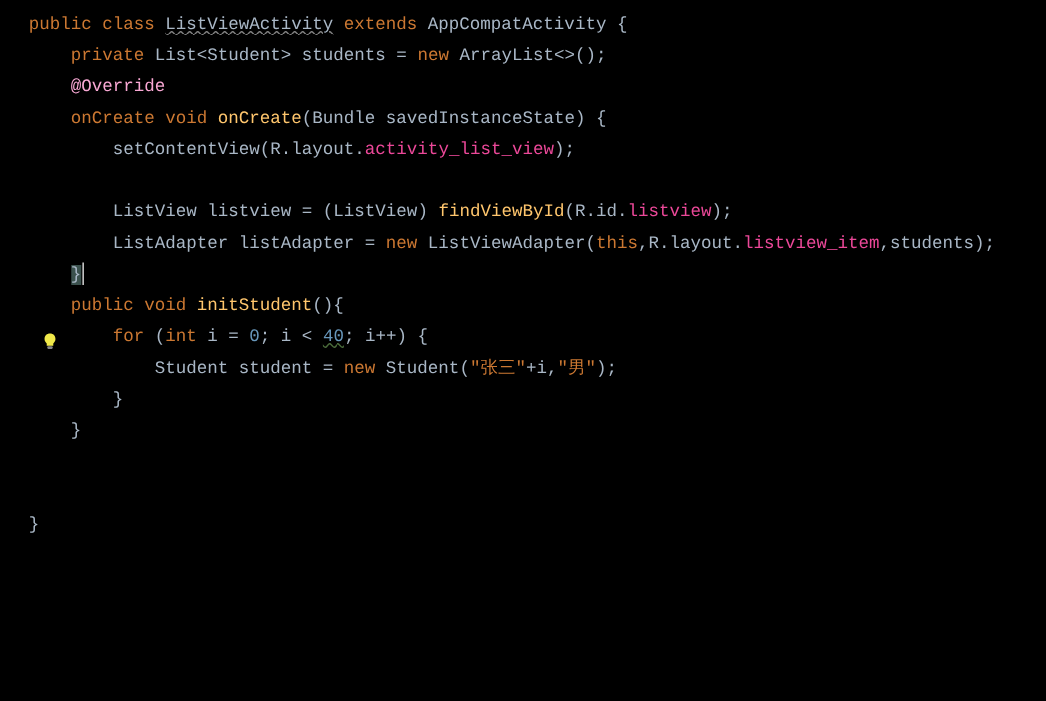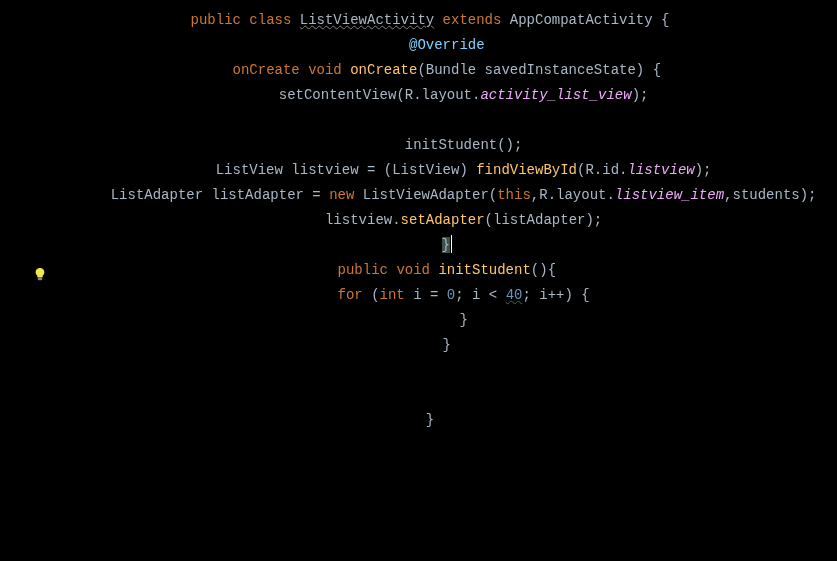--- a/index.html
+++ b/index.html
@@ -10,37 +10,36 @@
     line-height: 25px;
     color: #a9b7c6;
     width: 837px;
     height: 561px;
     overflow: hidden;
     padding: 8px 0;
   }
   .editor {
     position: relative;
     padding-left: 23px;
-    text-align: center;
   }
   .bulb {
     position: absolute;
     left: 33px;
     top: 265px;
     width: 14px;
     height: 14px;
   }
   .line { white-space: pre; }
   .kw { color: #cc7832; }
   .type { color: #a9b7c6; }
   .method { color: #ffc66d; }
   .str { color: #cc7832; }
   .num { color: #6897bb; }
-  .anno { color: #7dd3fc; }
-  .static-field { color: #f0abfc; font-style: italic; }
+  .anno { color: #f9a8d4; }
+  .static-field { color: #ec4899; }
   .ident { color: #a9b7c6; }
   .paren { color: #a9b7c6; }
   .op { color: #a9b7c6; }
   .underline { text-decoration: underline wavy #808080; text-decoration-thickness: 1px; }
   .underline2 { text-decoration: underline wavy #4a6b3a; text-decoration-thickness: 1px; }
   .brace-hl { background: #3b514d; }
   .cursor {
     display: inline-block;
     width: 1px;
     height: 18px;
@@ -49,44 +48,44 @@
     margin-left: 1px;
   }
 </style>
 </head>
 <body>
 
 <div class="editor">
 
 <div class="line"><span class="kw">public </span><span class="kw">class </span><span class="underline">ListViewActivity</span><span class="kw"> extends </span><span class="ident">AppCompatActivity</span><span class="paren"> {</span></div>
 
+<div class="line">    <span class="kw">private </span><span class="type">List</span><span class="paren">&lt;</span><span class="type">Student</span><span class="paren">&gt; </span><span class="ident">students</span><span class="op"> = </span><span class="kw">new </span><span class="ident">ArrayList</span><span class="paren">&lt;&gt;</span><span class="paren">();</span></div>
 
 <div class="line">    <span class="anno">@Override</span></div>
 
 <div class="line">    <span class="kw">onCreate </span><span class="kw">void </span><span class="method">onCreate</span><span class="paren">(</span><span class="type">Bundle </span><span class="ident">savedInstanceState</span><span class="paren">)</span><span class="paren"> {</span></div>
 
 
 <div class="line">        <span class="ident">setContentView</span><span class="paren">(</span><span class="ident">R</span><span class="op">.</span><span class="ident">layout</span><span class="op">.</span><span class="static-field">activity_list_view</span><span class="paren">);</span></div>
 
 <div class="line"> </div>
 
-<div class="line">        <span class="ident">initStudent</span><span class="paren">();</span></div>
 
 <div class="line">        <span class="type">ListView </span><span class="ident">listview</span><span class="op"> = </span><span class="paren">(</span><span class="ident">ListView</span><span class="paren">) </span><span class="method">findViewById</span><span class="paren">(</span><span class="ident">R</span><span class="op">.</span><span class="ident">id</span><span class="op">.</span><span class="static-field">listview</span><span class="paren">);</span></div>
 
 <div class="line">        <span class="type">ListAdapter </span><span class="ident">listAdapter</span><span class="op"> = </span><span class="kw">new </span><span class="ident">ListViewAdapter</span><span class="paren">(</span><span class="kw">this</span><span class="op">,</span><span class="ident">R</span><span class="op">.</span><span class="ident">layout</span><span class="op">.</span><span class="static-field">listview_item</span><span class="op">,</span><span class="ident">students</span><span class="paren">);</span></div>
 
-<div class="line">        <span class="ident">listview</span><span class="op">.</span><span class="method">setAdapter</span><span class="paren">(</span><span class="ident">listAdapter</span><span class="paren">);</span></div>
 
 <div class="line">    <span class="paren brace-hl">}</span><span class="cursor"></span></div>
 
 <div class="line">    <span class="kw">public </span><span class="kw">void </span><span class="method">initStudent</span><span class="paren">()</span><span class="paren">{</span></div>
 
 <div class="line">        <span class="kw">for </span><span class="paren">(</span><span class="kw">int </span><span class="ident">i</span><span class="op"> = </span><span class="num">0</span><span class="op">; </span><span class="ident">i</span><span class="op"> &lt; </span><span class="num underline2">40</span><span class="op">; </span><span class="ident">i</span><span class="op">++</span><span class="paren">) </span><span class="paren">{</span></div>
 
+<div class="line">            <span class="type">Student </span><span class="ident">student</span><span class="op"> = </span><span class="kw">new </span><span class="ident">Student</span><span class="paren">(</span><span class="str">"张三"</span><span class="op">+</span><span class="ident">i</span><span class="op">,</span><span class="str">"男"</span><span class="paren">);</span></div>
 
 
 <div class="line">        <span class="paren">}</span></div>
 
 <div class="line">    <span class="paren">}</span></div>
 
 <div class="line"> </div>
 <div class="line"> </div>
 
 <div class="line"><span class="paren">}</span></div>

